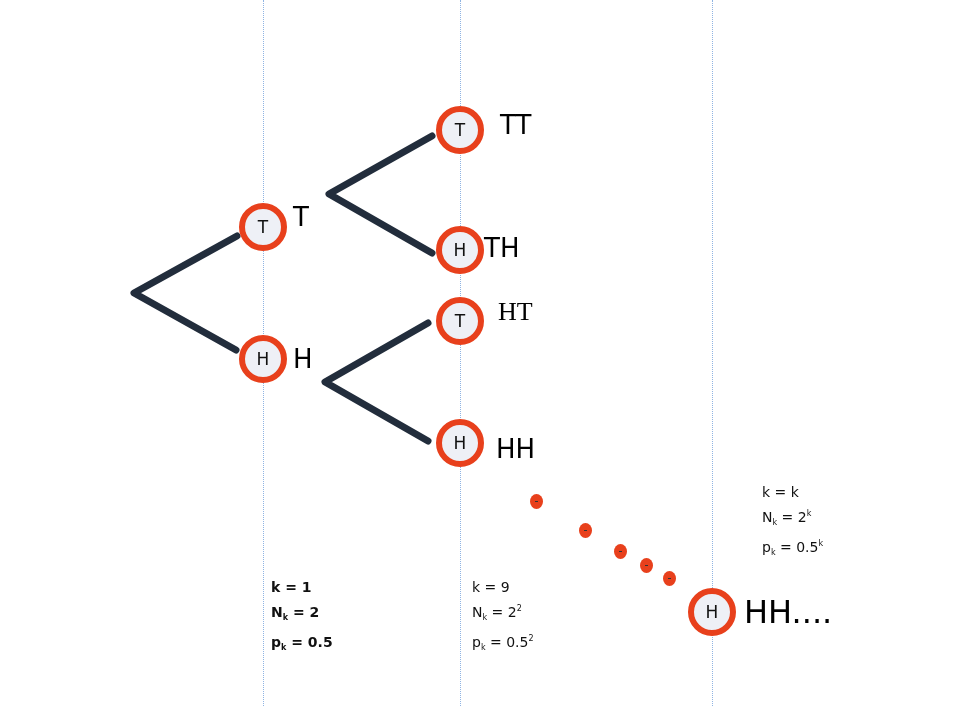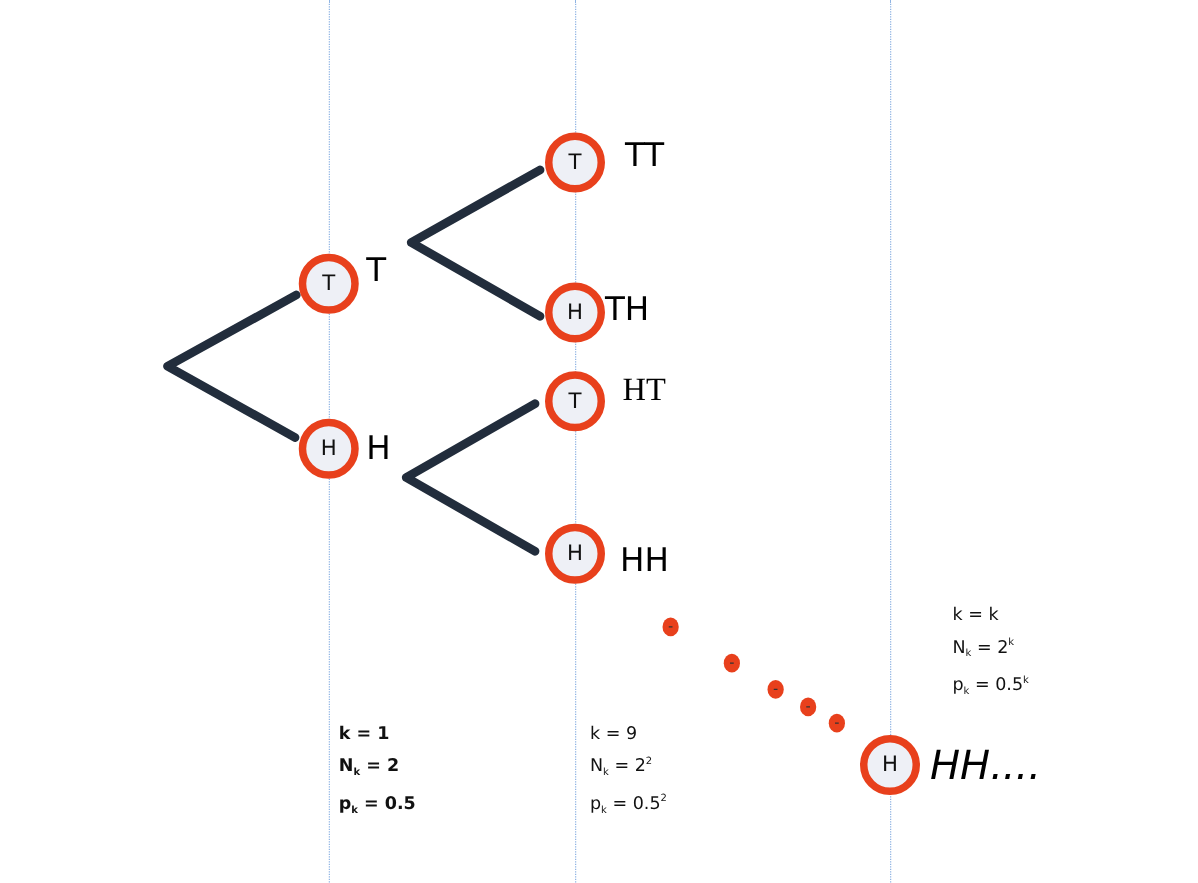--- a/index.html
+++ b/index.html
@@ -62,21 +62,21 @@
 
 <div class="dot" style="left:530px; top:494px;"></div>
 <div class="dot" style="left:579px; top:523px;"></div>
 <div class="dot" style="left:614px; top:544px;"></div>
 <div class="dot" style="left:640px; top:558px;"></div>
 <div class="dot" style="left:663px; top:571px;"></div>
 
 <div class="node" style="left:688px; top:588px;">
     <span>H</span>
   </div>
-<div class="label" style="left:744px; top:596px; font-size:32px;font-style:italic;">HH....</div>
+<div class="label" style="left:744px; top:596px; font-size:32px;">HH....</div>
 
 <div class="formula" style="left:271px; top:577px;font-weight:bold;">
   <div>k = 1</div>
   <div><span>N</span><sub>k</sub><span> = 2</span><sup></sup></div>
   <div><span>p</span><sub>k</sub><span> = 0.5</span><sup></sup></div>
 </div>
 
 <div class="formula" style="left:472px; top:577px;">
   <div>k = 9</div>
   <div><span>N</span><sub>k</sub><span> = 2</span><sup>2</sup></div>

